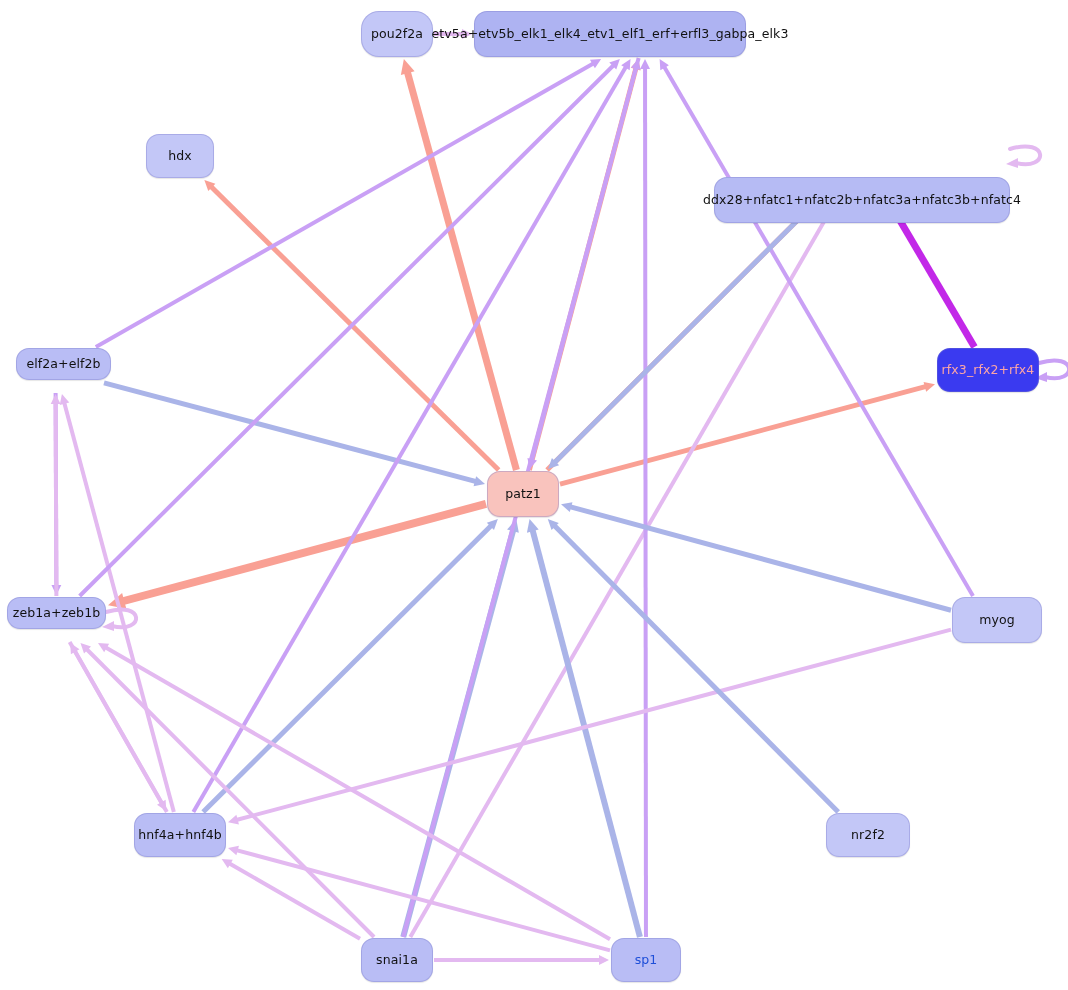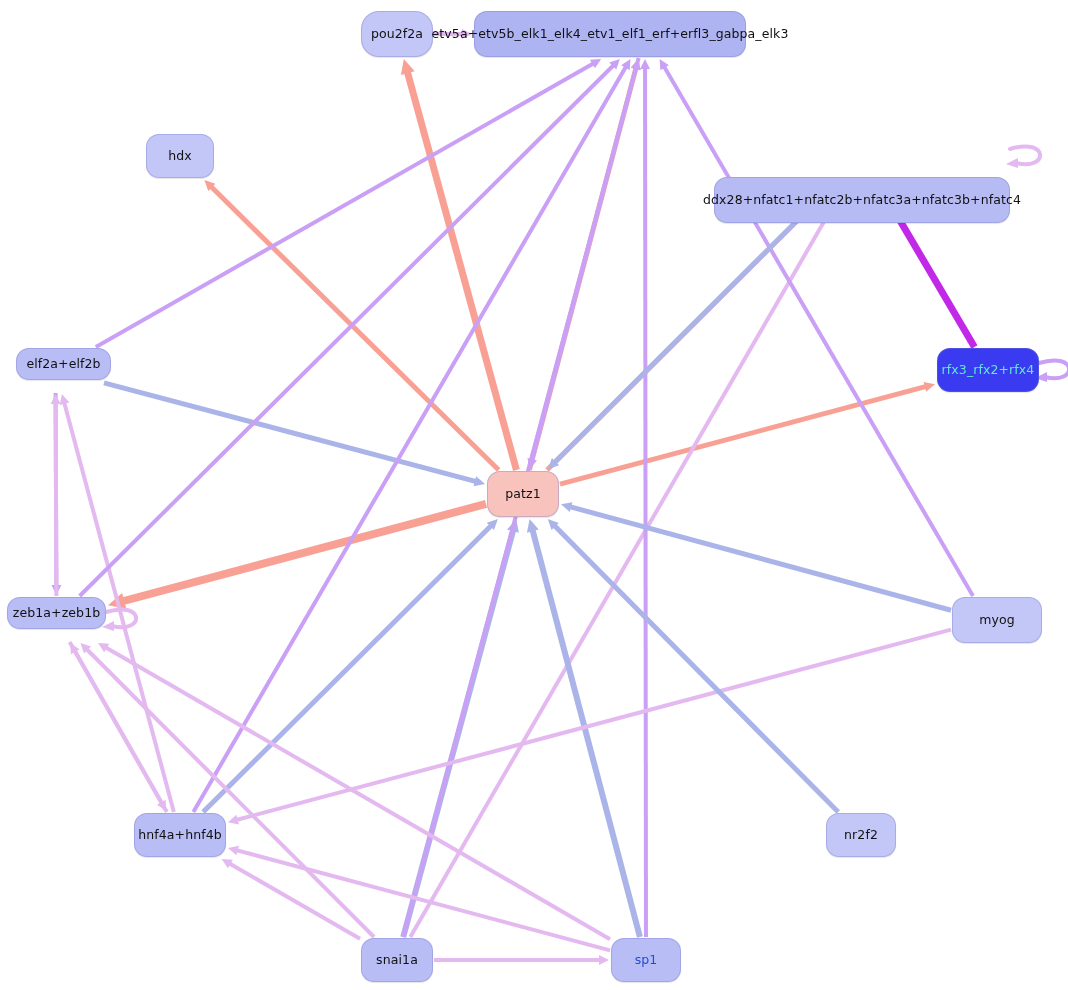--- a/index.html
+++ b/index.html
@@ -214,36 +214,36 @@
       </div>
       <div class="node" style="left: 146px; top: 134px; width: 68px; height: 44px; background: rgb(195, 199, 247); color: rgb(17, 17, 17);">
         <span class="node-label">hdx</span>
       </div>
       <div class="node" style="left: 714px; top: 133px; width: 296px; height: 46px; background: rgb(182, 187, 244); color: rgb(17, 17, 17); margin-top: 44px;">
         <span class="node-label">ddx28+nfatc1+nfatc2b+nfatc3a+nfatc3b+nfatc4</span>
       </div>
       <div class="node" style="left: 16px; top: 348px; width: 95px; height: 32px; background: rgb(185, 189, 245); color: rgb(17, 17, 17);">
         <span class="node-label">elf2a+elf2b</span>
       </div>
-      <div class="node" style="left: 937px; top: 348px; width: 102px; height: 44px; background: rgb(58, 58, 240); color: #5eead4;">
+      <div class="node" style="left: 937px; top: 348px; width: 102px; height: 44px; background: rgb(58, 58, 240); color: #fca5a5;">
         <span class="node-label">rfx3_rfx2+rfx4</span>
       </div>
       <div class="node" style="left: 487px; top: 471px; width: 72px; height: 46px; background: rgb(249, 195, 189); color: rgb(17, 17, 17);">
         <span class="node-label">patz1</span>
       </div>
       <div class="node" style="left: 7px; top: 597px; width: 99px; height: 32px; background: rgb(185, 189, 245); color: rgb(17, 17, 17);">
         <span class="node-label">zeb1a+zeb1b</span>
       </div>
       <div class="node" style="left: 952px; top: 597px; width: 90px; height: 46px; background: rgb(195, 199, 247); color: rgb(17, 17, 17);">
         <span class="node-label">myog</span>
       </div>
       <div class="node" style="left: 134px; top: 813px; width: 92px; height: 44px; background: rgb(185, 189, 245); color: rgb(17, 17, 17);">
         <span class="node-label">hnf4a+hnf4b</span>
       </div>
-      <div class="node" style="left: 826px; top: 813px; width: 70px; height: 44px; background: rgb(195, 199, 247); color: rgb(17, 17, 17);">
+      <div class="node" style="left: 826px; top: 813px; width: 84px; height: 44px; background: rgb(195, 199, 247); color: rgb(17, 17, 17);">
         <span class="node-label">nr2f2</span>
       </div>
       <div class="node" style="left: 361px; top: 938px; width: 72px; height: 44px; background: rgb(185, 189, 245); color: rgb(17, 17, 17); justify-content: center;">
         <span class="node-label">snai1a</span>
       </div>
       <div class="node" style="left: 611px; top: 938px; width: 70px; height: 44px; background: rgb(185, 189, 245); color: #1d4ed8; justify-content: center;">
         <span class="node-label">sp1</span>
       </div>
     </div>
 </div>

